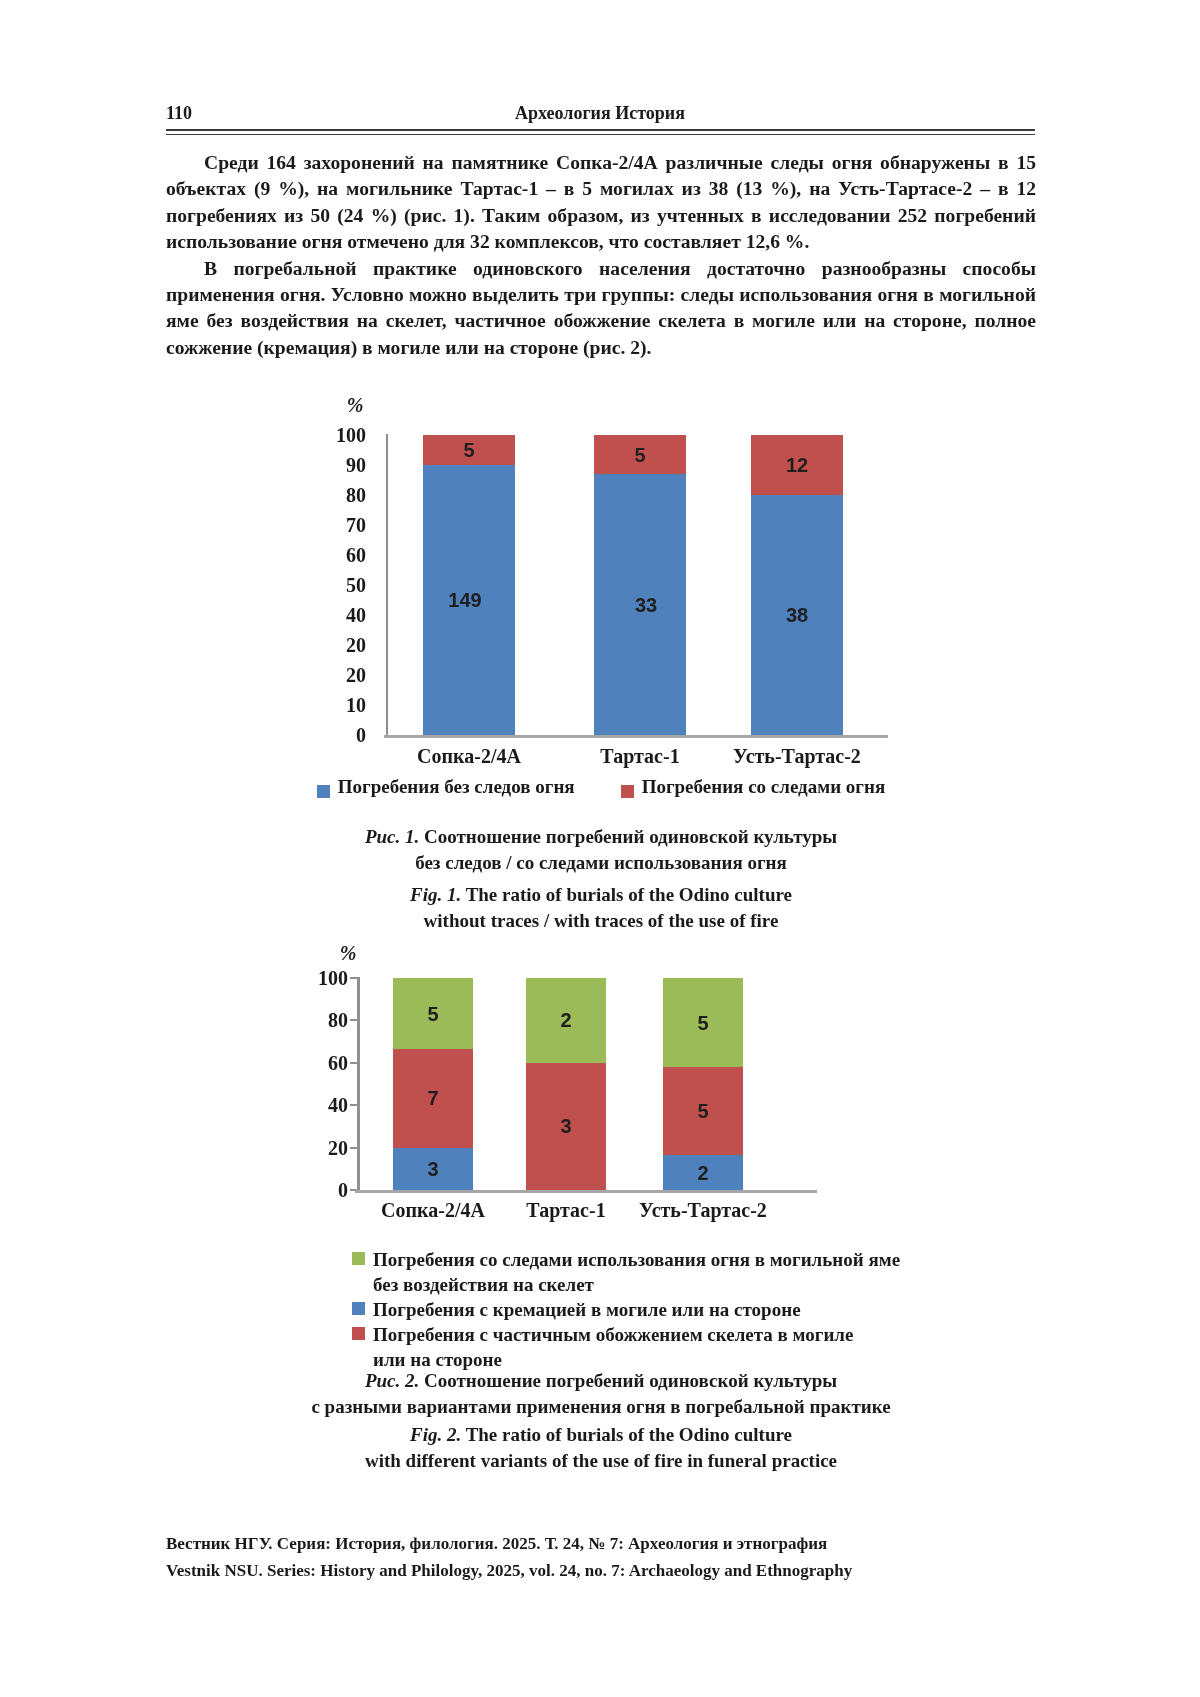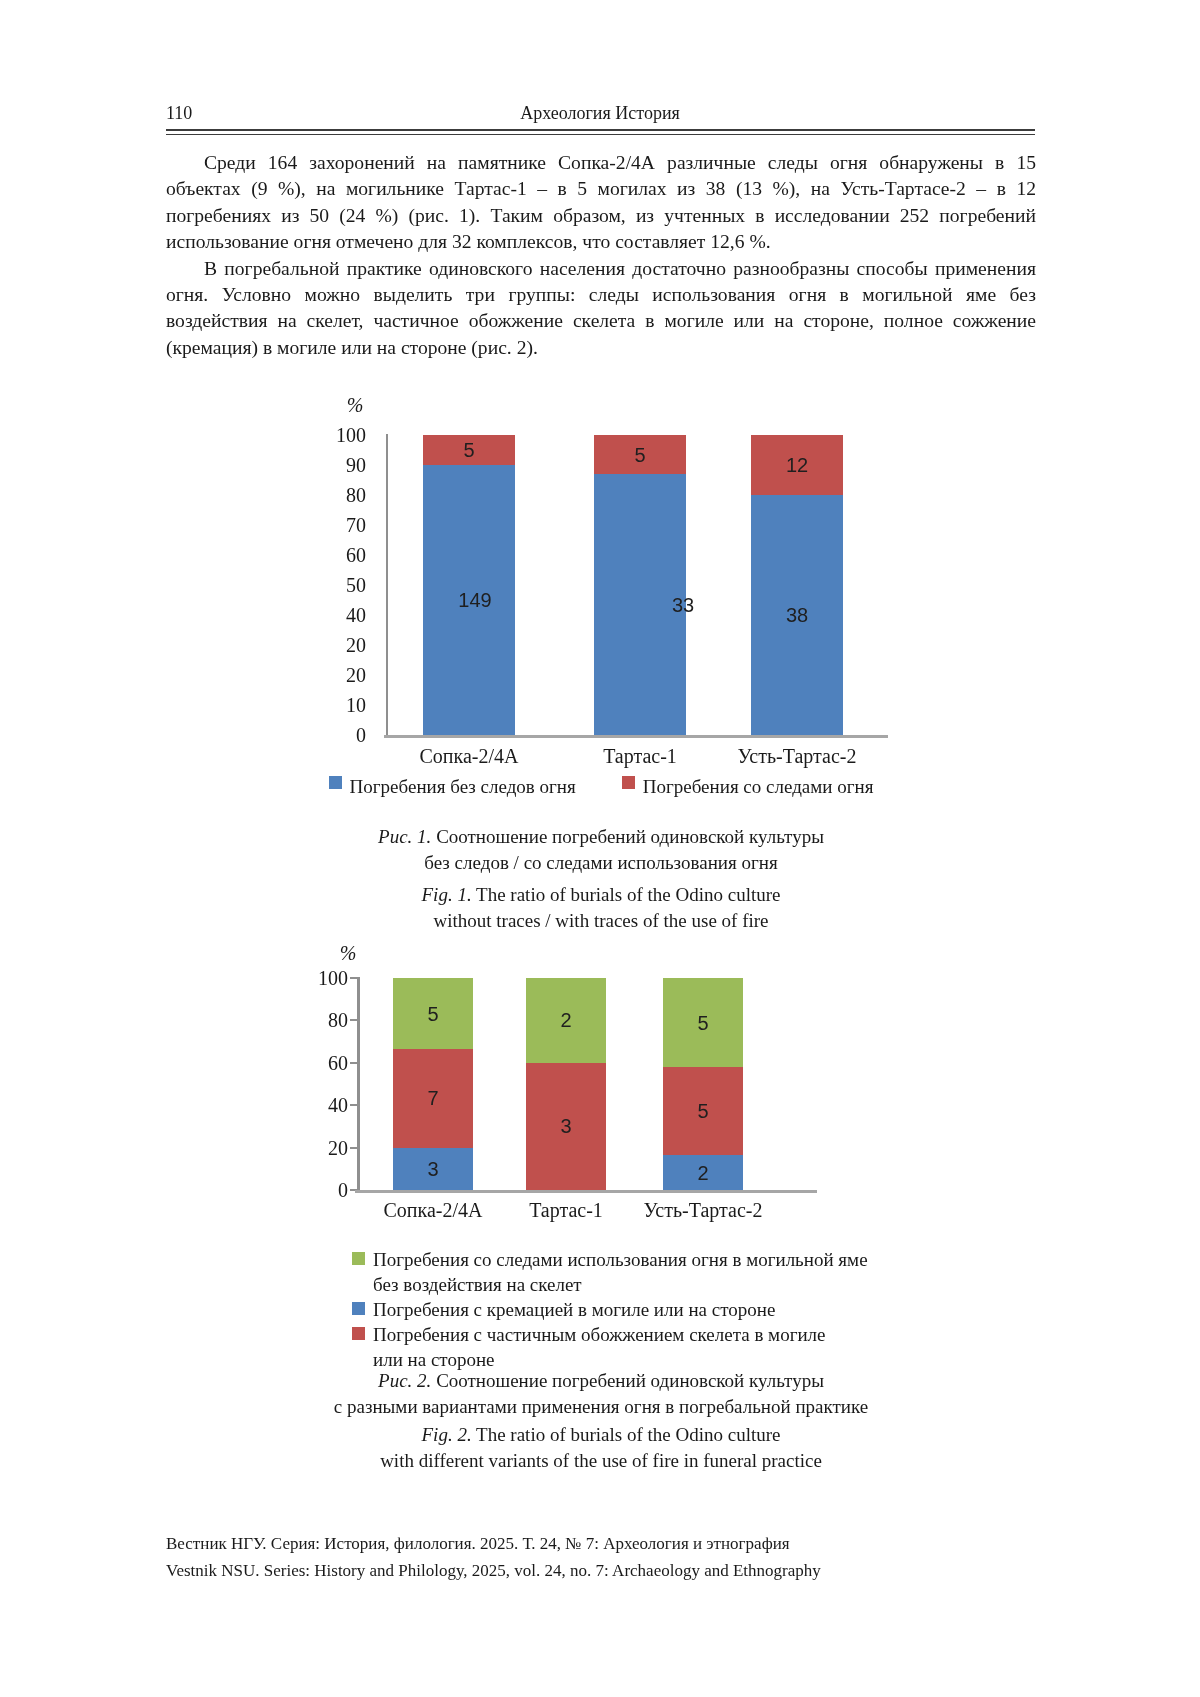--- a/index.html
+++ b/index.html
@@ -3,20 +3,21 @@
 <meta charset="utf-8">
 <style>
   html,body{margin:0;padding:0;background:#ffffff;}
   #page{
     position:relative;
     width:1200px;height:1697px;
     background:#ffffff;
     font-family:"Liberation Serif","DejaVu Serif",serif;
     color:#1a1a1a;
     overflow:hidden;
+    font-weight:bold;
   }
   .abs{position:absolute;}
   
   .pg-num{left:166px;top:103px;font-size:18px;}
   .run-title{left:166px;top:103px;width:868px;text-align:center;font-size:18px;}
   .head-rule{left:166px;top:129px;width:869px;height:3px;
     border-top:2px solid #3c3c3c;border-bottom:1px solid #3c3c3c;}
   
   .body-text{left:166px;top:150px;width:870px;}
   .body-text p{
@@ -30,21 +31,21 @@
   .unit-label{font-size:20px;font-style:italic;text-align:center;}
   .ytick{font-size:20px;line-height:26px;text-align:right;}
   .vaxis,.haxis,.tickmark{background:#8f8f8f;}
   .haxis{background:#a6a6a6;}
   .bar-seg{}
   .bar-val{font-family:"Liberation Sans","DejaVu Sans",sans-serif;
     font-size:20px;line-height:26px;text-align:center;color:#1f1f1f;}
   .cat-label{font-size:20px;text-align:center;}
   
   .legend-row{left:166px;top:776px;width:870px;display:flex;justify-content:center;gap:46px;}
-  .legend-item{display:flex;align-items:flex-start;gap:8px;font-size:19px;}
+  .legend-item{display:flex;align-items:flex-end;gap:8px;font-size:19px;}
   .swatch{width:13px;height:13px;flex:0 0 13px;}
   .legend-block{left:352px;top:1247px;width:560px;}
   .legend-block .legend-item2{display:flex;gap:8px;}
   .legend-block .swatch{margin-top:5px;}
   .legend-lines{font-size:19px;line-height:25px;}
   
   .caption{width:870px;left:166px;text-align:center;font-size:19px;line-height:26px;}
   .cap1ru{top:824px;} .cap1en{top:882px;}
   .cap2ru{top:1368px;} .cap2en{top:1422px;}
   .caption .cap-label{font-style:italic;}
@@ -75,26 +76,26 @@
       <div class="ytick" style="left: 0px; top: 178px; width: 66px; position: absolute;">60</div>
       <div class="ytick" style="left: 0px; top: 208px; width: 66px; position: absolute;">50</div>
       <div class="ytick" style="left: 0px; top: 238px; width: 66px; position: absolute;">40</div>
       <div class="ytick" style="left: 0px; top: 268px; width: 66px; position: absolute;">20</div>
       <div class="ytick" style="left: 0px; top: 298px; width: 66px; position: absolute;">20</div>
       <div class="ytick" style="left: 0px; top: 328px; width: 66px; position: absolute;">10</div>
       <div class="ytick" style="left: 0px; top: 358px; width: 66px; position: absolute;">0</div>
       <div class="vaxis" style="left: 86px; top: 70px; width: 2px; height: 302px; position: absolute;"></div>
       <div class="haxis" style="left: 84px; top: 371px; width: 504px; height: 3px; position: absolute;"></div>
       <div class="bar-seg" style="left: 123px; top: 101px; width: 92px; height: 270px; background: rgb(79, 129, 189); position: absolute;"></div>
-      <div class="bar-val" style="left: 123px; top: 223px; width: 104px; position: absolute;">149</div>
+      <div class="bar-val" style="left: 113px; top: 223px; width: 104px; position: absolute;">149</div>
       <div class="bar-seg" style="left: 123px; top: 71px; width: 92px; height: 30px; background: rgb(192, 80, 77); position: absolute;"></div>
       <div class="bar-val" style="left: 123px; top: 73px; width: 92px; position: absolute;">5</div>
       <div class="cat-label" style="left: 79px; top: 381px; width: 180px; position: absolute;">Сопка-2/4А</div>
       <div class="bar-seg" style="left: 294px; top: 110px; width: 92px; height: 261px; background: rgb(79, 129, 189); position: absolute;"></div>
-      <div class="bar-val" style="left: 294px; top: 227.5px; width: 104px; position: absolute; padding-left: 37px;">33</div>
+      <div class="bar-val" style="left: 294px; top: 227.5px; width: 104px; position: absolute;">33</div>
       <div class="bar-seg" style="left: 294px; top: 71px; width: 92px; height: 39px; background: rgb(192, 80, 77); position: absolute;"></div>
       <div class="bar-val" style="left: 294px; top: 77.5px; width: 92px; position: absolute;">5</div>
       <div class="cat-label" style="left: 250px; top: 381px; width: 180px; position: absolute;">Тартас-1</div>
       <div class="bar-seg" style="left: 451px; top: 131px; width: 92px; height: 240px; background: rgb(79, 129, 189); position: absolute;"></div>
       <div class="bar-val" style="left: 451px; top: 238px; width: 92px; position: absolute;">38</div>
       <div class="bar-seg" style="left: 451px; top: 71px; width: 92px; height: 60px; background: rgb(192, 80, 77); position: absolute;"></div>
       <div class="bar-val" style="left: 451px; top: 88px; width: 92px; position: absolute;">12</div>
       <div class="cat-label" style="left: 407px; top: 381px; width: 180px; position: absolute;">Усть-Тартас-2</div>
     </div>
 

